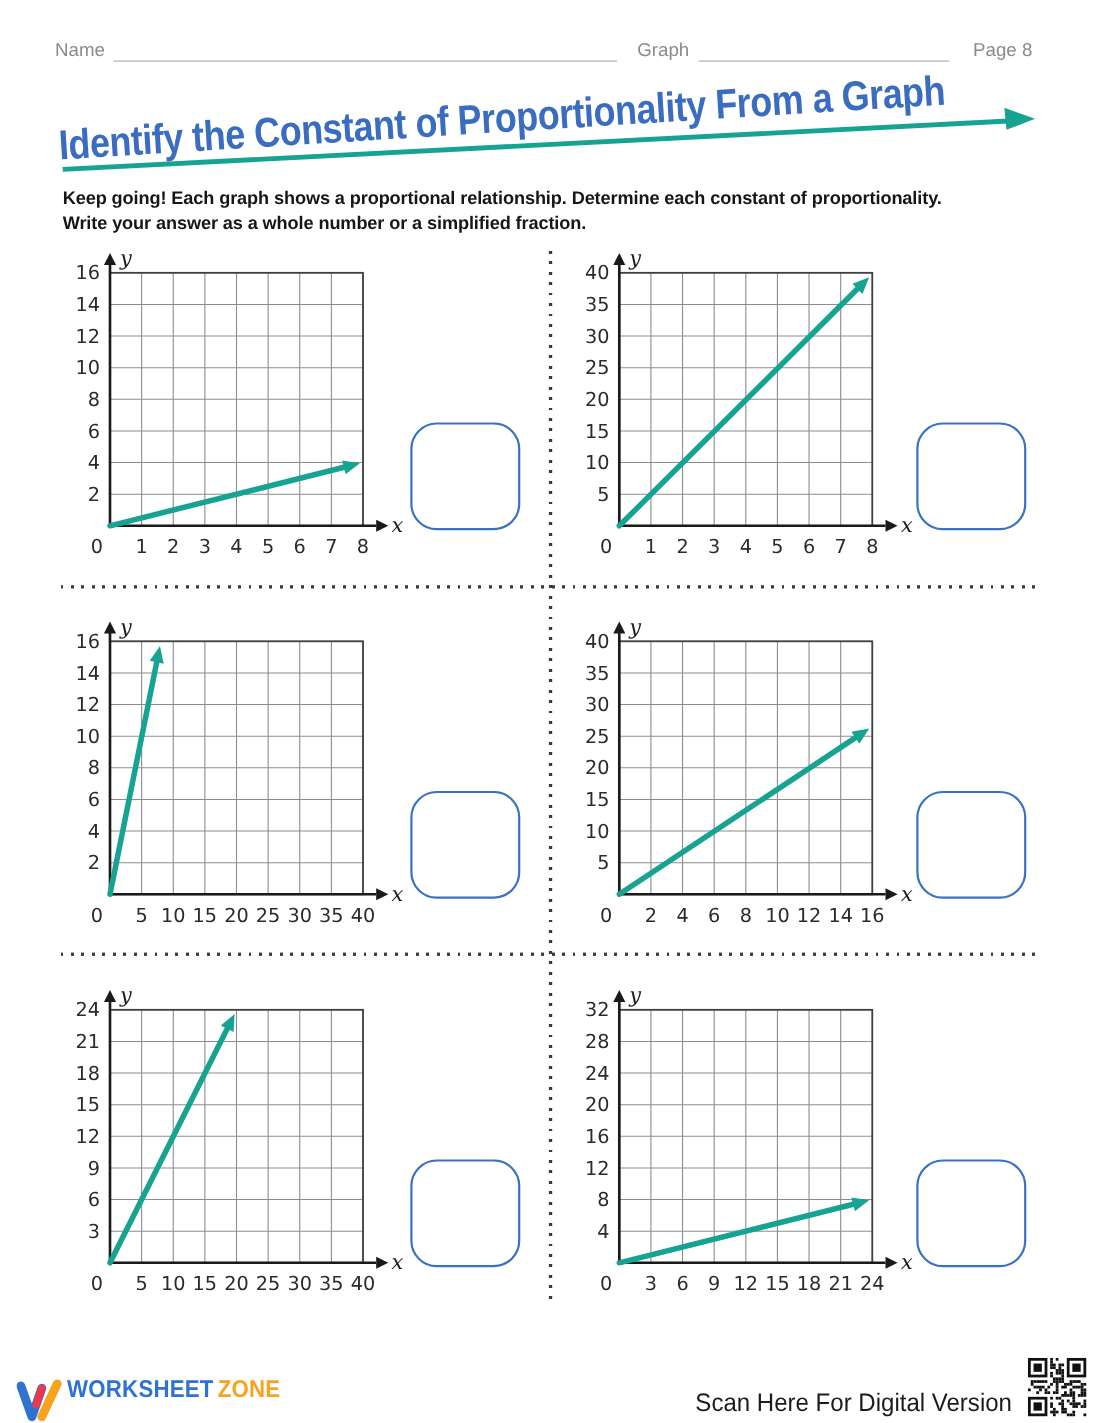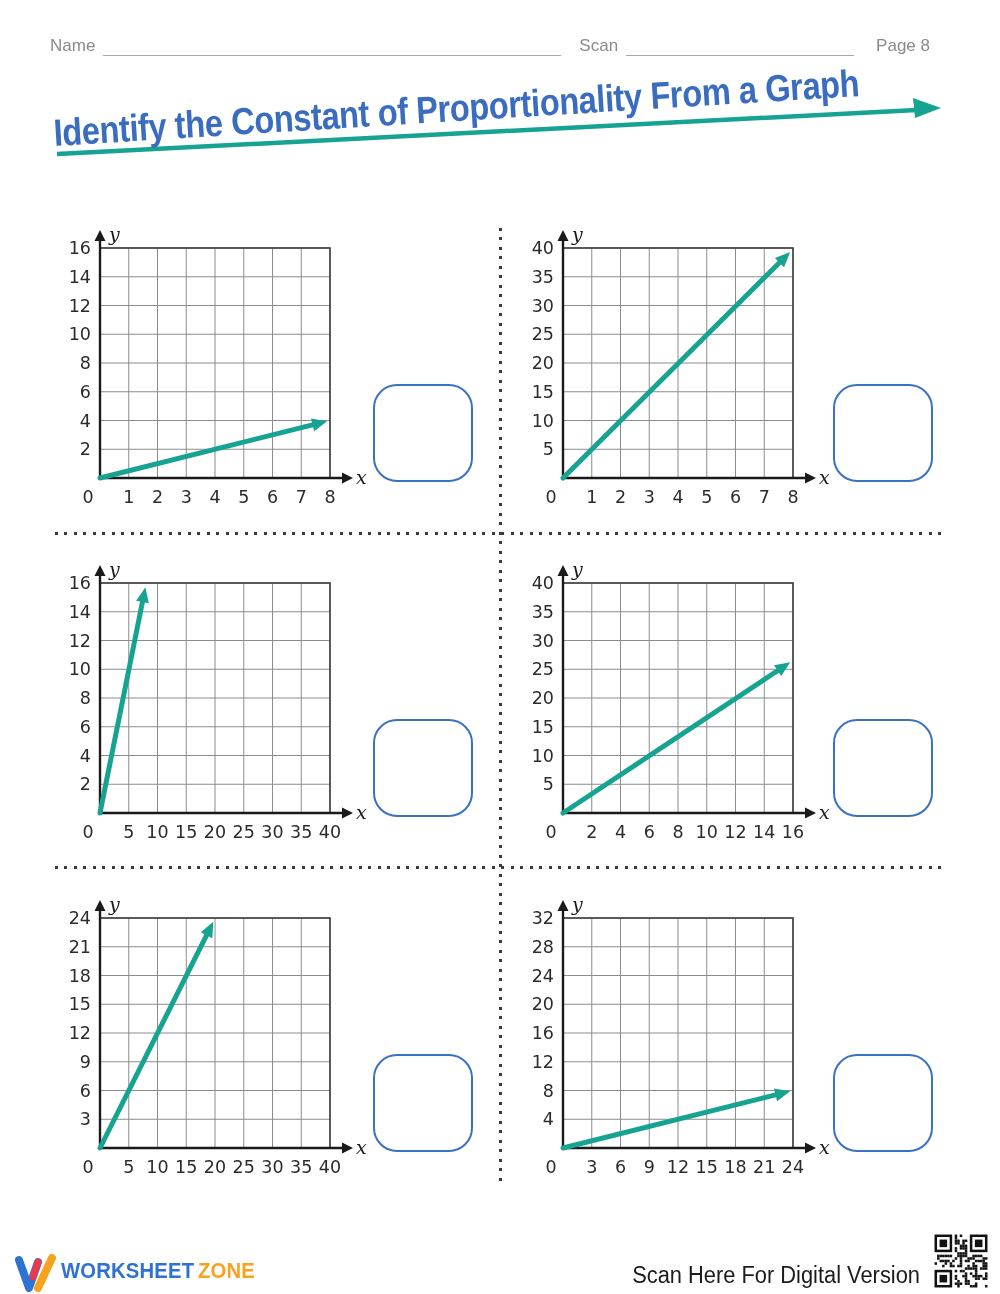--- a/index.html
+++ b/index.html
@@ -39,48 +39,52 @@
   .b4{left:373px;top:1054px;}.b5{left:833px;top:1054px;}
 
   
   .hdot{position:absolute;height:2.6px;left:55px;width:890px;
         background-image:repeating-linear-gradient(to right,#3a3a3a 0 2.6px,transparent 2.6px 9.5px);}
   .d1{top:532px;} .d2{top:866px;}
   .vdot{position:absolute;width:2.6px;left:499px;top:228px;height:957px;
         background-image:repeating-linear-gradient(to bottom,#3a3a3a 0 2.6px,transparent 2.6px 9.5px);}
 
   
-  .footer-logo{position:absolute;left:15px;top:1250px;display:flex;align-items:center;}
+  .footer-logo{position:absolute;left:15px;top:1250px;display:flex;align-items:flex-start;}
   .brand{font-weight:bold;font-size:22px;letter-spacing:0.2px;transform:scaleX(0.92);transform-origin:left center;white-space:nowrap;}
   .brand .w1{color:#2e72d2;} .brand .w2{color:#f6a41f;margin-left:4px;}
   .scan-text{position:absolute;right:80px;top:1262px;font-size:23px;color:#1b1b1b;
       transform:scaleX(0.95);transform-origin:right center;white-space:nowrap;}
   .qr{position:absolute;right:10px;top:1232px;width:58px;height:58px;}
 </style>
 </head>
 <body>
 
 <div class="page">
 
   <div class="header">
     <span class="lbl">Name</span>
     <span class="hline name-line"></span>
-    <span class="lbl">Scan</span>
+    <span class="lbl">Graph</span>
     <span class="hline date-line"></span>
     <span class="lbl">Page 8</span>
   </div>
 
   <div class="title-block">
     <svg class="title-arrow" width="900" height="105">
       <line id="title-arrow-line" x1="2" y1="88" x2="862" y2="44" stroke="#17a392" stroke-width="4.5"></line>
       <polygon id="title-arrow-head" points="886,42 858,32 860,52" fill="#17a392"></polygon>
     </svg>
     <h1 class="page-title">Identify the Constant of Proportionality From a Graph</h1>
   </div>
 
+  <div class="instructions">
+    <div>Keep going! Each graph shows a proportional relationship. Determine each constant of proportionality.</div>
+    <div>Write your answer as a whole number or a simplified fraction.</div>
+  </div>
 
   <div class="hdot d1"></div>
   <div class="hdot d2"></div>
   <div class="vdot"></div>
 
   <div class="chart g0"><svg width="330" height="290" viewBox="0 0 330 290">
         <line x1="78.75" y1="22" x2="78.75" y2="252" stroke="#8c8c8c" stroke-width="1"></line>
         <line x1="107.5" y1="22" x2="107.5" y2="252" stroke="#8c8c8c" stroke-width="1"></line>
         <line x1="136.25" y1="22" x2="136.25" y2="252" stroke="#8c8c8c" stroke-width="1"></line>
         <line x1="165" y1="22" x2="165" y2="252" stroke="#8c8c8c" stroke-width="1"></line>

